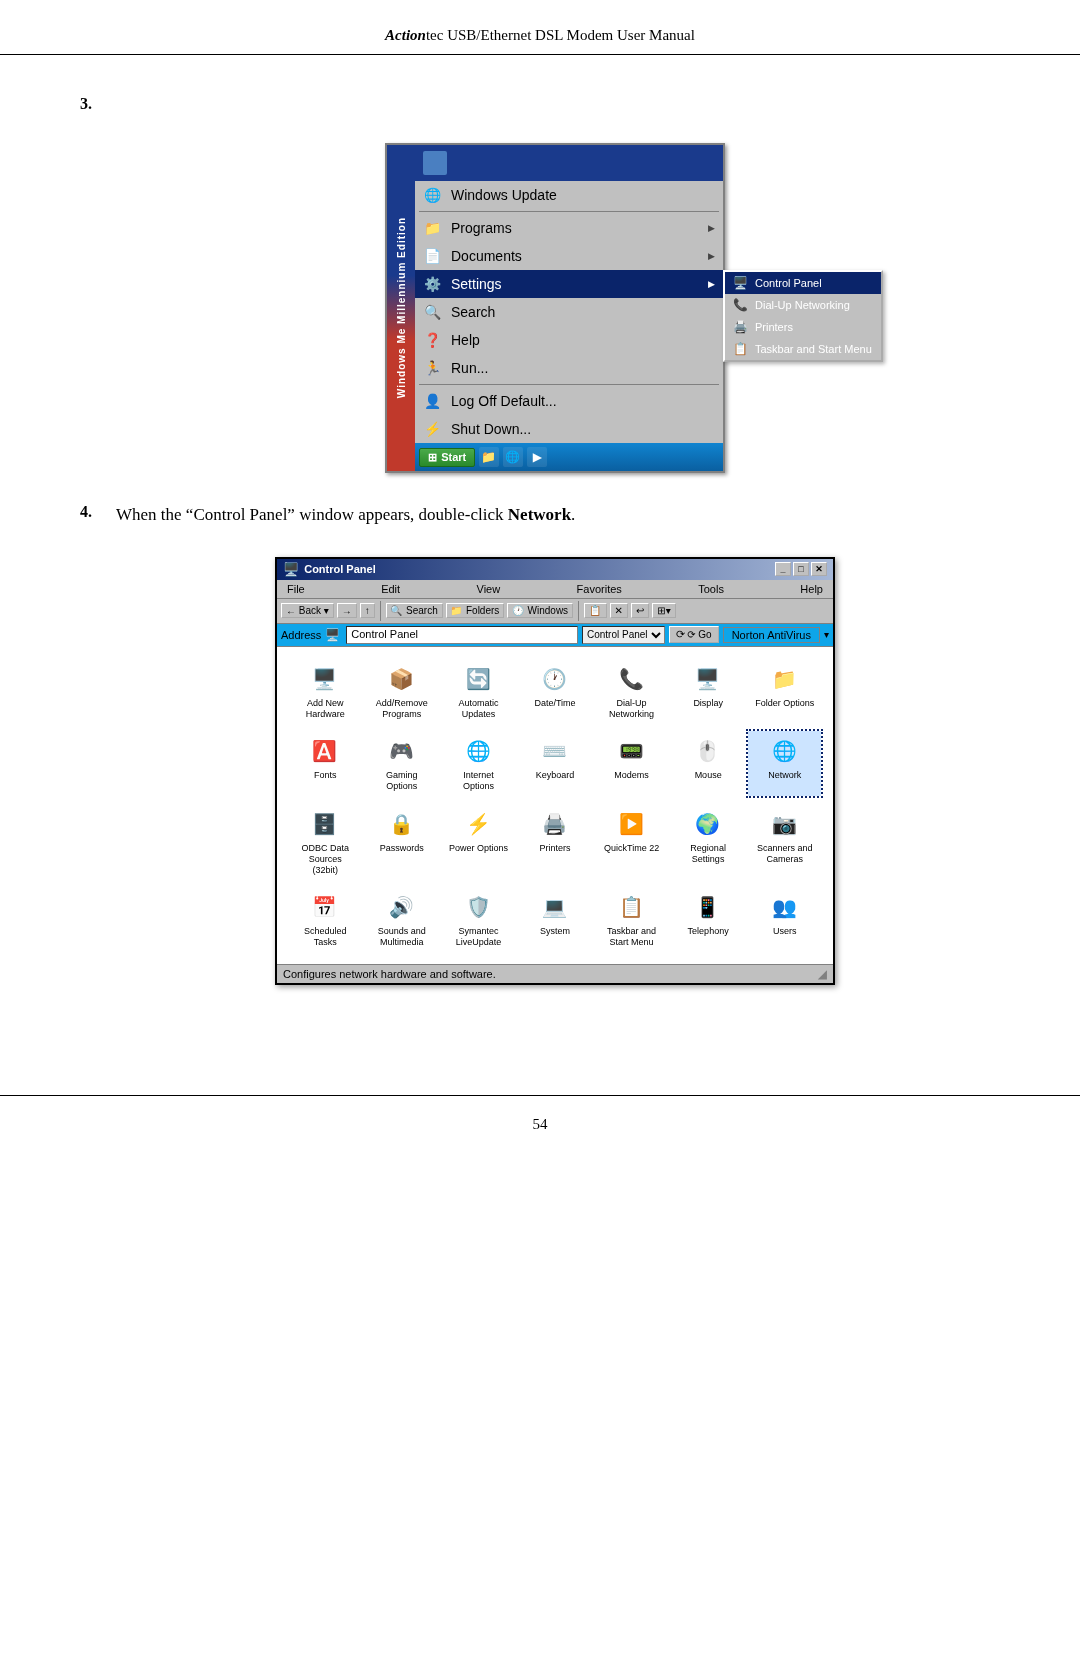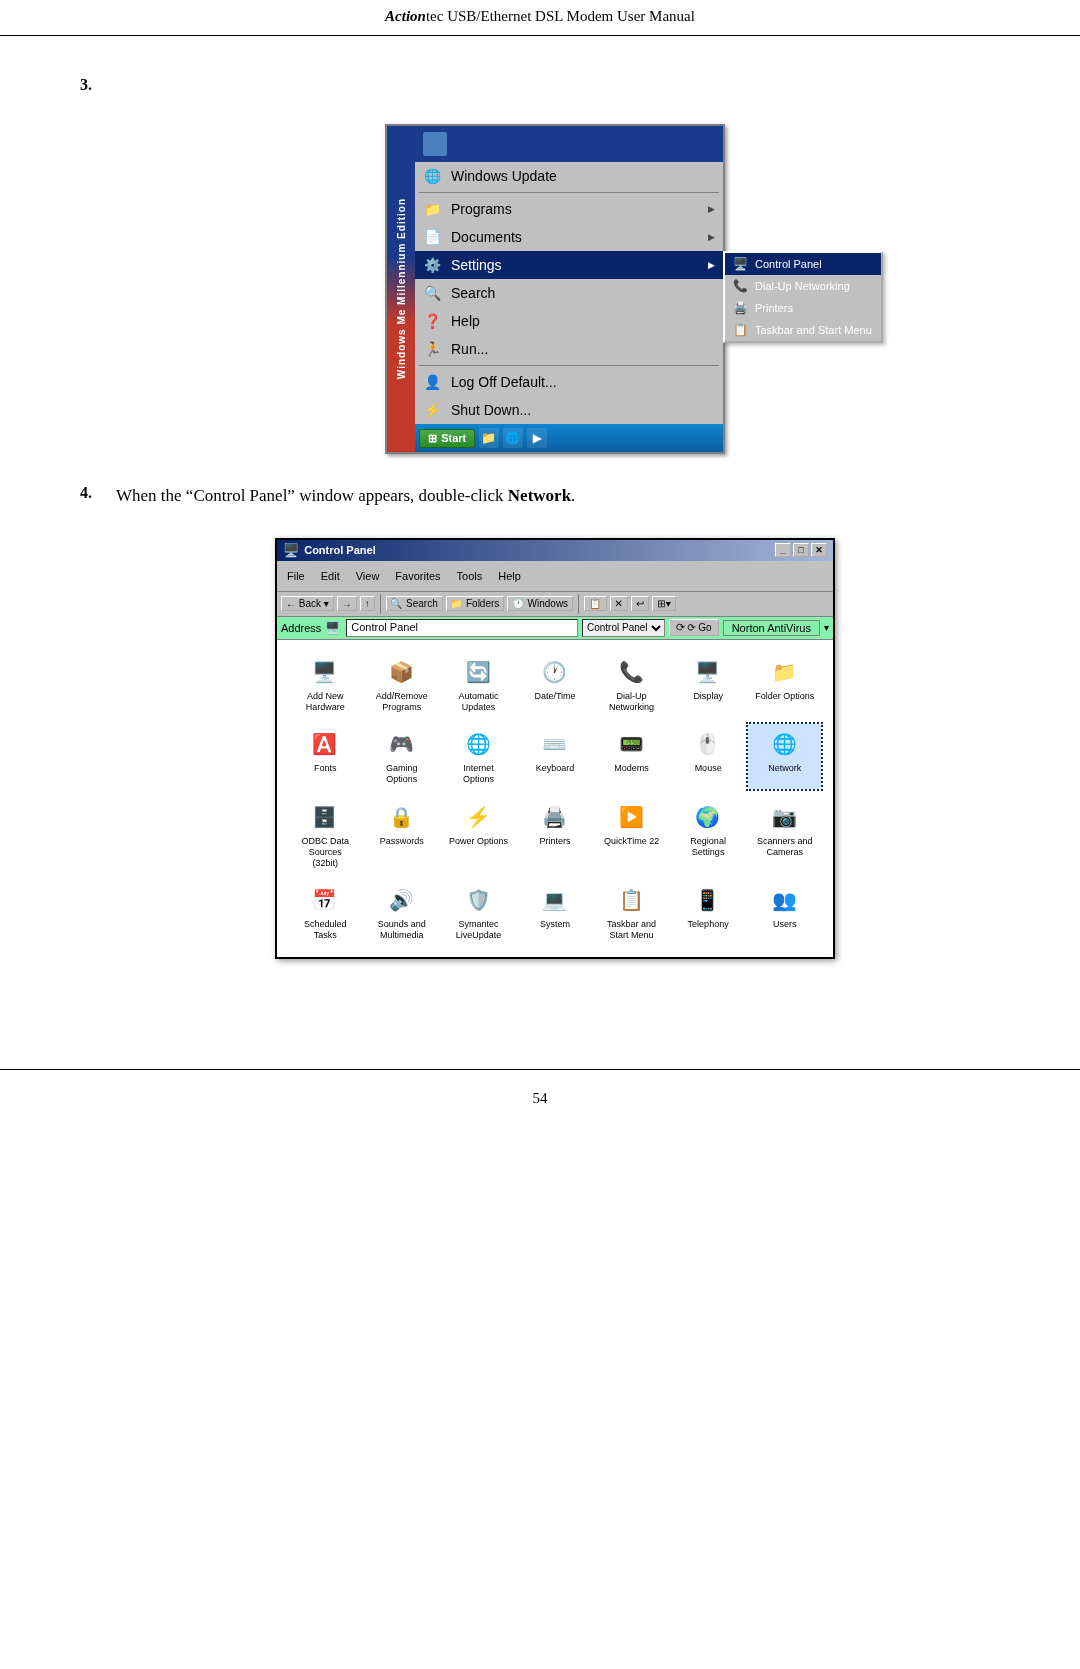--- a/index.html
+++ b/index.html
@@ -8,21 +8,21 @@
       min-height: 1669px;
       background: #ffffff;
       font-family: 'Times New Roman', Times, serif;
       font-size: 16px;
       color: #000;
     }
 
     
     .page-header {
       text-align: center;
-      padding: 7px 80px 10px;
+      padding: 26px 80px 10px;
       border-bottom: 1px solid #000;
       margin-bottom: 30px;
     }
     .page-header span {
       font-size: 15px;
     }
     .page-header .brand { font-style: italic; font-weight: bold; }
 
     
     .content {
@@ -240,22 +240,23 @@
       font-size: 9px;
       font-weight: bold;
       color: #000;
       cursor: pointer;
     }
 
     .cp-menubar {
       background: #c0c0c0;
       display: flex;
       gap: 4px;
-      padding: 8px 4px;
+      padding: 2px 4px;
       border-bottom: 1px solid #808080;
+      justify-content: space-between;
     }
     .cp-menu-item {
       font-size: 11px;
       padding: 1px 6px;
       cursor: pointer;
     }
 
     .cp-toolbar {
       background: #c0c0c0;
       display: flex;
@@ -270,21 +271,21 @@
       border: 1px outset #fff;
       background: #c0c0c0;
       cursor: pointer;
       display: flex;
       align-items: center;
       gap: 2px;
     }
     .cp-separator { width: 1px; height: 20px; background: #808080; margin: 0 2px; }
 
     .cp-addressbar {
-      background: #86efac;
+      background: #0ea5e9;
       display: flex;
       align-items: center;
       padding: 2px 4px;
       gap: 4px;
       border-bottom: 1px solid #808080;
     }
     .cp-addr-label { font-size: 11px; }
     .cp-addr-input {
       flex: 1;
       border: 1px inset #808080;
@@ -716,20 +717,24 @@
           </div>
 
           <div class="cp-icon-item">
             <div class="cp-icon-img icon-users">👥</div>
             <div class="cp-icon-label">Users</div>
           </div>
 
         </div>
       </div>
 
+      <div class="cp-statusbar">
+        <span>Configures network hardware and software.</span>
+        <span class="cp-statusbar-resize">◢</span>
+      </div>
     </div>
   </div>
 
 </div>
 
 <div class="page-footer">
   <span>54</span>
 </div>
 
 </body></html>

